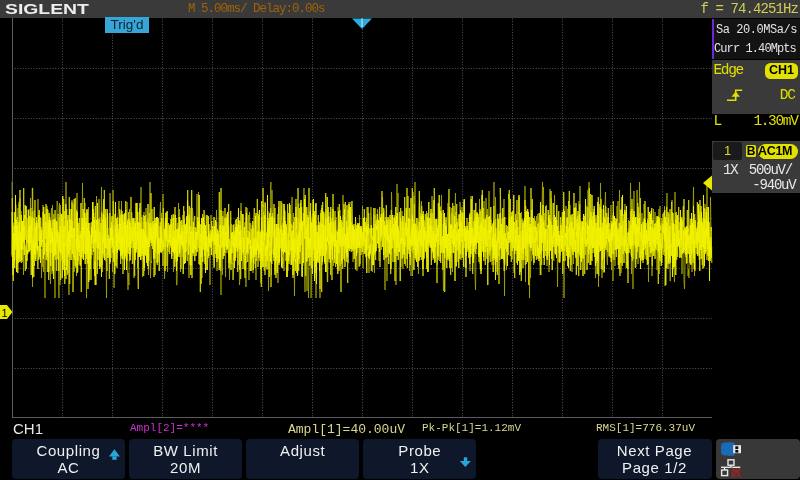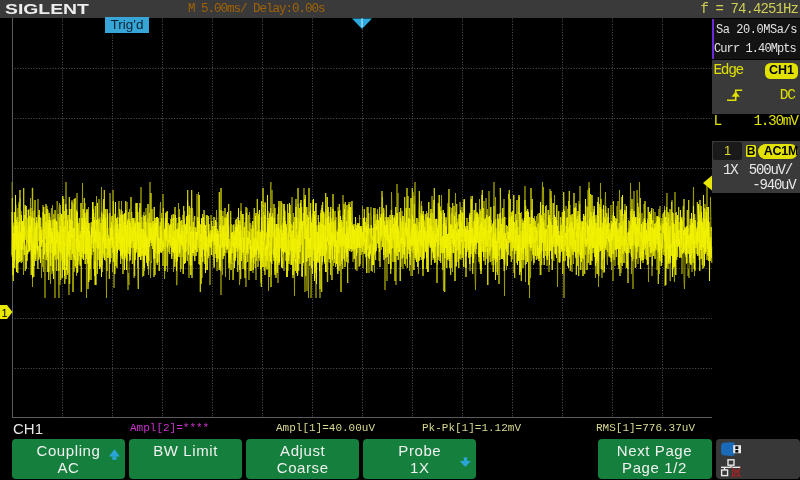--- a/index.html
+++ b/index.html
@@ -17,24 +17,24 @@
 #secB { top:59.5px; height:54px; }
 #secC { top:141px; height:52px; }
 .yel { color:#e0e000; }
 #ch1badge { right:2px; top:3.5px; width:33px; height:15.5px; background:#e2e200; border-radius:5.5px;
   color:#000; font-size:12.5px; font-weight:bold; text-align:center; line-height:15.5px; }
 #onebox { left:1px; top:0.5px; width:29px; height:18px; background:#1a1a1a; border-radius:2px;
   color:#d8d828; font-size:13px; text-align:center; line-height:18px; }
 #bbadge { left:34px; top:3.5px; width:10px; height:12.5px; background:#e2e200; border-radius:1.5px;
   color:#000; font-size:12px; font-weight:bold; text-align:center; line-height:12.5px; }
 #acbadge { left:46px; top:2.5px; width:40px; height:15.5px; background:#e2e200; border-radius:7.5px;
-  color:#000; font-size:12.5px; font-weight:bold; text-align:right; line-height:15.5px; letter-spacing:-0.3px; }
+  color:#000; font-size:12.5px; font-weight:bold; text-align:left; line-height:15.5px; letter-spacing:-0.3px; }
 .white { color:#e8e8e8; }
 #measrow div { position:absolute; white-space:pre; }
-.btn { top:438.5px; height:40px; background:#15803d; border-radius:4px; color:#f0f0f0;
+.btn { top:438.5px; height:40px; background:#0f172a; border-radius:4px; color:#f0f0f0;
   text-align:center; font-size:15px; letter-spacing:0.6px; }
 .btn .l1 { margin-top:3px; line-height:17px; }
 .btn .l2 { line-height:17px; }
 </style></head>
 <body>
 <div class="abs" id="topbar"></div>
 <svg class="abs" style="left:0;top:0" width="800" height="480" viewBox="0 0 800 480">
 
   <line x1="62.5" y1="18.5" x2="62.5" y2="417.5" stroke="#565656" stroke-width="1" stroke-dasharray="1 1.7"></line>
     <line x1="112.5" y1="18.5" x2="112.5" y2="417.5" stroke="#565656" stroke-width="1" stroke-dasharray="1 1.7"></line>
@@ -99,35 +99,35 @@
   <div class="abs" id="bbadge">B</div>
   <div class="abs" id="acbadge">AC1M</div>
   <div class="abs mono white" style="left:11px;top:20.5px;font-size:14px;letter-spacing:-1.2px;">1X</div>
   <div class="abs mono white" style="right:8px;top:20.5px;font-size:14px;letter-spacing:-1.2px;">500uV/</div>
   <div class="abs mono white" style="right:4.5px;top:36px;font-size:14px;letter-spacing:-1.2px;">-940uV</div>
 </div>
 
 <div class="abs" id="measrow" style="left:0;top:418px;width:800px;height:19px;">
   <div style="left:13px;top:2px;font-size:15px;color:#e8e8e8;">CH1</div>
   <div class="mono" style="left:130px;top:4px;font-size:11px;color:#cf30cf;">Ampl[2]=****</div>
-  <div class="mono" style="left:276px;top:4px;font-size:11px;color:#d8d890;">Ampl[1]=40.00uV</div>
+  <div class="mono" style="left:288px;top:4px;font-size:13px;color:#d8d890;">Ampl[1]=40.00uV</div>
   <div class="mono" style="left:422px;top:4px;font-size:11px;color:#d8d890;">Pk-Pk[1]=1.12mV</div>
   <div class="mono" style="left:566px;top:4px;font-size:11px;color:#d8d890;padding-left:30px;">RMS[1]=776.37uV</div>
 </div>
 
 <div class="abs btn" style="left:12px;width:113px;">
   <div class="l1">Coupling</div>
     <div class="l2">AC</div>
 </div>
 <div class="abs btn" style="left:129.1px;width:113px;">
   <div class="l1">BW Limit</div>
+    <div class="l2">20M</div>
 </div>
 <div class="abs btn" style="left:246.2px;width:113px;">
   <div class="l1">Adjust</div>
-    <div class="l2">Coarse</div>
 </div>
 <div class="abs btn" style="left:363.3px;width:113px;">
   <div class="l1">Probe</div>
     <div class="l2">1X</div>
 </div>
 <div class="abs btn" style="left:597.5px;width:114px;">
   <div class="l1">Next Page</div>
     <div class="l2">Page 1/2</div>
 </div>
 <div class="abs" style="left:715.5px;top:438.5px;width:84.5px;height:40px;background:#383838;border-radius:4px;"></div>

